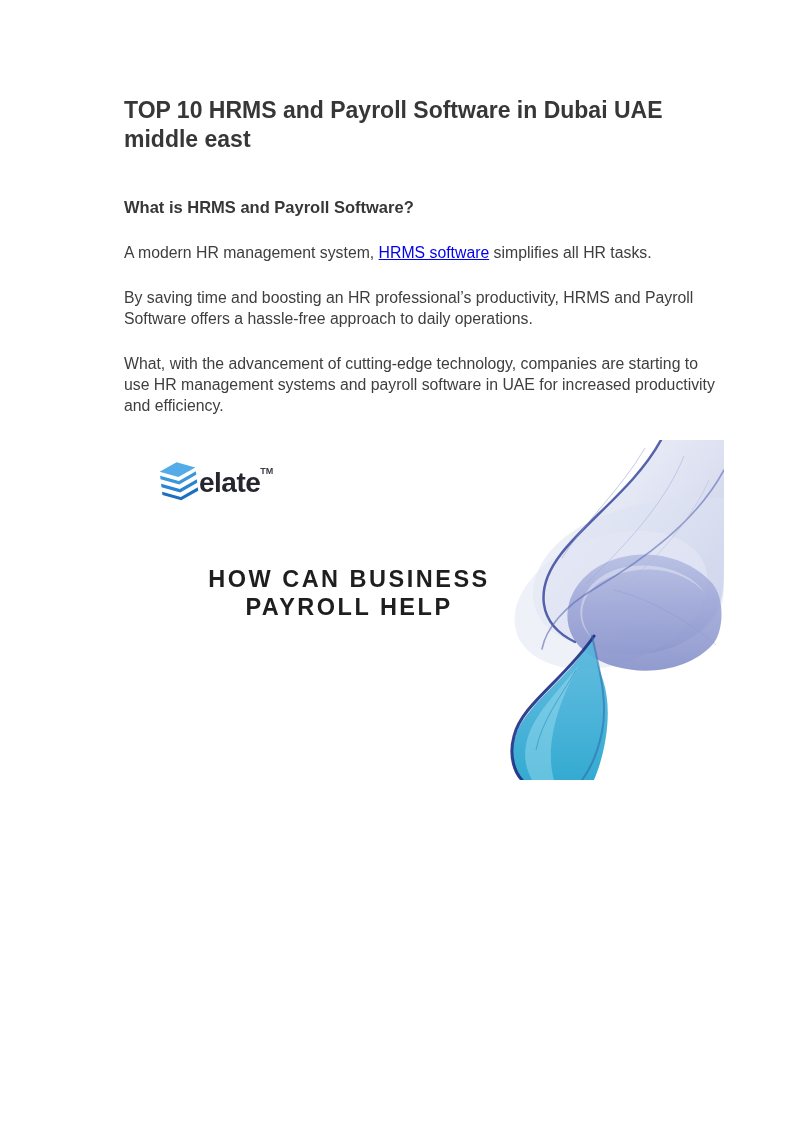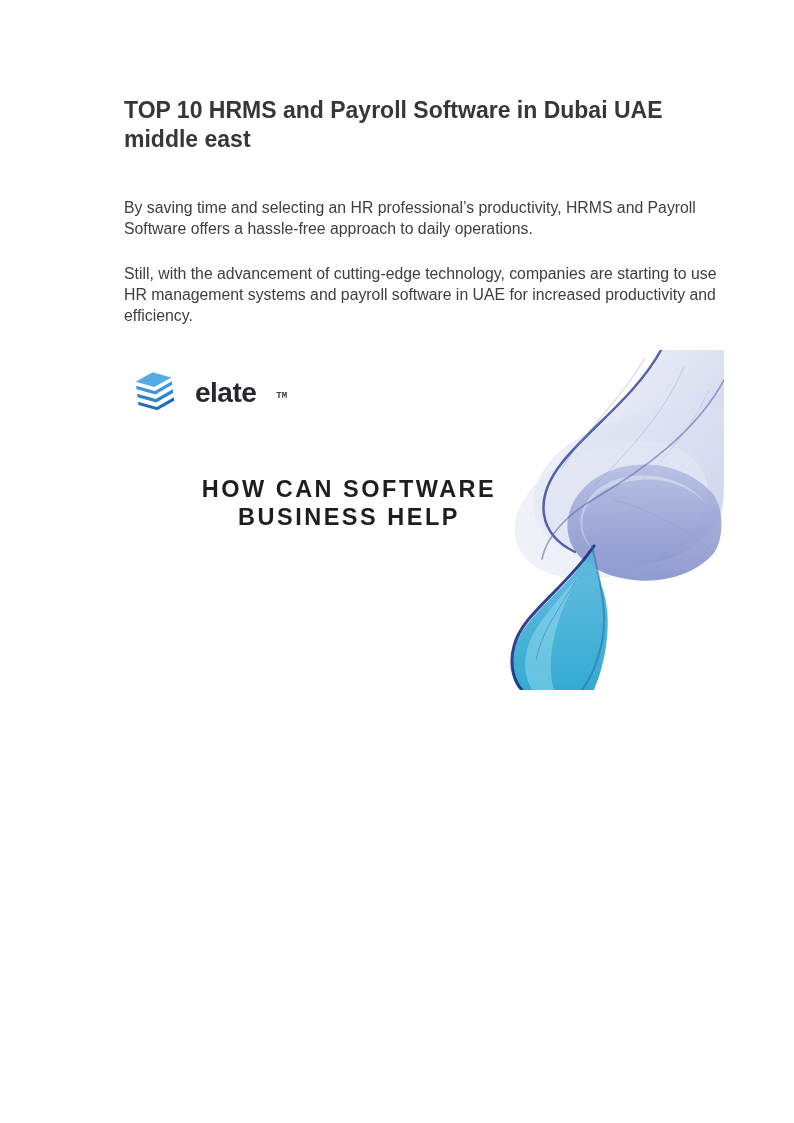--- a/index.html
+++ b/index.html
@@ -44,39 +44,38 @@
   
   .promo {
     position: relative;
     width: 600px; height: 340px;
     margin: 0; padding: 0;
     overflow: hidden;
     background: #ffffff;
   }
   .brand {
     position: absolute;
-    left: 11px; top: 20px;
+    left: 35px; top: 20px;
     display: flex;
-    align-items: center;
-    gap: 20px;
+    align-items: flex-start;
+    gap: 0;
   }
   .brand-icon { width: 40px; height: 45px; display: block; }
   .brand-name {
     font-size: 28px;
     line-height: 45px;
     font-weight: bold;
     letter-spacing: -0.5px;
     color: #26262e;
   }
   .brand-tm {
     font-size: 9px;
     font-weight: bold;
     color: #3a3a44;
     margin-top: 6px;
-    font-family: Liberation Mono, monospace;
   }
   .promo-headline {
     position: absolute;
     left: 40px; top: 126px;
     width: 370px;
     text-align: center;
     font-weight: bold;
     font-size: 23.5px;
     line-height: 27.5px;
     letter-spacing: 2.5px;
@@ -89,24 +88,26 @@
     pointer-events: none;
   }
 </style>
 </head>
 <body>
 
 <div class="page">
 
   <h1 class="doc-title">TOP 10 HRMS and Payroll Software in Dubai UAE middle east</h1>
 
+  <h2 class="doc-heading">What is HRMS and Payroll Software?</h2>
 
+  <p class="para"><span>A modern HR management system, </span><a class="doc-link">HRMS software</a><span> simplifies all HR tasks.</span></p>
 
-  <p class="para">By saving time and selecting an HR professional’s productivity, HRMS and Payroll Software offers a hassle-free approach to daily operations.</p>
-  <p class="para">Still, with the advancement of cutting-edge technology, companies are starting to use HR management systems and payroll software in UAE for increased productivity and efficiency.</p>
+  <p class="para">By saving time and boosting an HR professional’s productivity, HRMS and Payroll Software offers a hassle-free approach to daily operations.</p>
+  <p class="para">What, with the advancement of cutting-edge technology, companies are starting to use HR management systems and payroll software in UAE for increased productivity and efficiency.</p>
 
   <figure class="promo">
 
     <svg class="wave" viewBox="0 0 600 340" xmlns="http://www.w3.org/2000/svg">
       <defs>
         <linearGradient id="gSheet" x1="0" y1="0" x2="1" y2="1">
           <stop offset="0" stop-color="#f2f4fb"></stop>
           <stop offset="0.55" stop-color="#ccd2ea"></stop>
           <stop offset="1" stop-color="#9aa4d4"></stop>
         </linearGradient>
@@ -156,19 +157,19 @@
           <path d="M2,13.5 L20,21 L38,13.5 L38,17 L20,24.5 L2,17 Z" fill="#3d97dc"></path>
           <path d="M2,21.5 L20,29 L38,21.5 L38,25 L20,32.5 L2,25 Z" fill="#2a84ce"></path>
           <path d="M2,29.5 L20,37 L38,29.5 L38,33 L20,40.5 L2,33 Z" fill="#1b6fbc"></path>
         </g>
       </svg>
       <span class="brand-name">elate</span>
       <span class="brand-tm">TM</span>
     </div>
 
     <div class="promo-headline">
-      <div>HOW CAN SOFTWARE</div>
-      <div>BUSINESS HELP</div>
+      <div>HOW CAN BUSINESS</div>
+      <div>PAYROLL HELP</div>
     </div>
 
   </figure>
 
 </div>
 
 </body></html>

